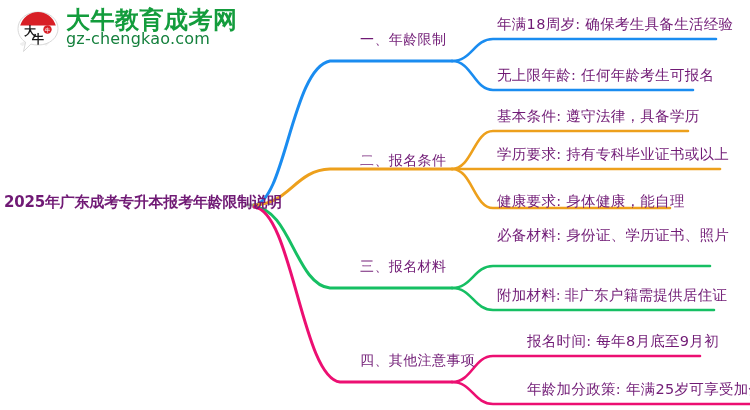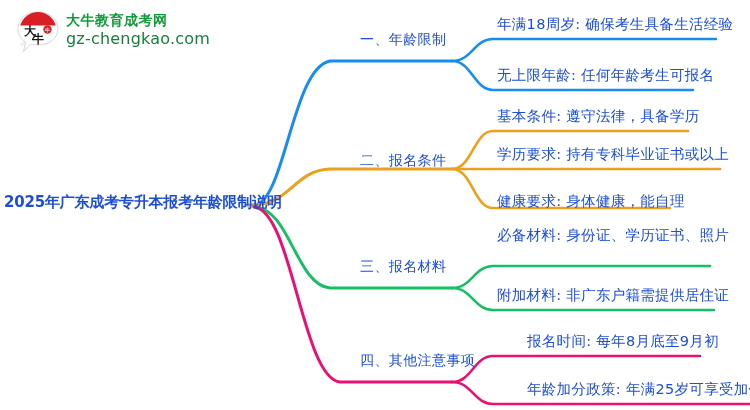--- a/index.html
+++ b/index.html
@@ -44,21 +44,21 @@
     height: 48px;
     opacity: 0.13;
   }
   #logo-text-wrap {
     position: absolute;
     left: 58px;
     top: 3px;
     width: 180px;
   }
   .logo-title {
-    font-size: 14px;
+    font-size: 24px;
     font-weight: bold;
     color: #139c3c;
     letter-spacing: 0.5px;
     line-height: 22px;
     white-space: nowrap;
   }
   .logo-sub {
     font-size: 16px;
     font-weight: normal;
     color: #15803d;
@@ -78,21 +78,21 @@
   }
   .edge {
     fill: none;
     stroke-linecap: round;
     stroke-linejoin: round;
   }
 
   
   .node-label {
     position: absolute;
-    color: #1d4ed8;
+    color: #701a75;
     white-space: nowrap;
     font-family: "DejaVu Sans", "Liberation Sans", sans-serif;
   }
   #root-label {
     left: 4px;
     top: 193px;
     font-size: 15px;
     font-weight: bold;
     letter-spacing: -0.2px;
   }
@@ -164,19 +164,19 @@
   <div class="node-label leaf-label" style="left:497px; top:15px;">年满18周岁: 确保考生具备生活经验</div>
   <div class="node-label leaf-label" style="left:497px; top:66px;">无上限年龄: 任何年龄考生可报名</div>
 
   <div class="node-label branch-label" style="left:360px; top:152px;">二、报名条件</div>
   <div class="node-label leaf-label" style="left:497px; top:107px;">基本条件: 遵守法律，具备学历</div>
   <div class="node-label leaf-label" style="left:497px; top:145px;">学历要求: 持有专科毕业证书或以上</div>
   <div class="node-label leaf-label" style="left:497px; top:184px;margin-top:8px;">健康要求: 身体健康，能自理</div>
 
   <div class="node-label branch-label" style="left:360px; top:258px;">三、报名材料</div>
   <div class="node-label leaf-label" style="left:497px; top:226px;">必备材料: 身份证、学历证书、照片</div>
-  <div class="node-label leaf-label" style="left:497px; top:286px;">附加材料: 非广东户籍需提供居住证</div>
+  <div class="node-label leaf-label" style="left:497px; top:286px;font-family:Liberation Serif, serif;">附加材料: 非广东户籍需提供居住证</div>
 
   <div class="node-label branch-label" style="left:360px; top:352px;">四、其他注意事项</div>
   <div class="node-label leaf-label" style="left:527px; top:332px;">报名时间: 每年8月底至9月初</div>
   <div class="node-label leaf-label" style="left:527px; top:380px;">年龄加分政策: 年满25岁可享受加分</div>
 
 </div>
 
 </body></html>

